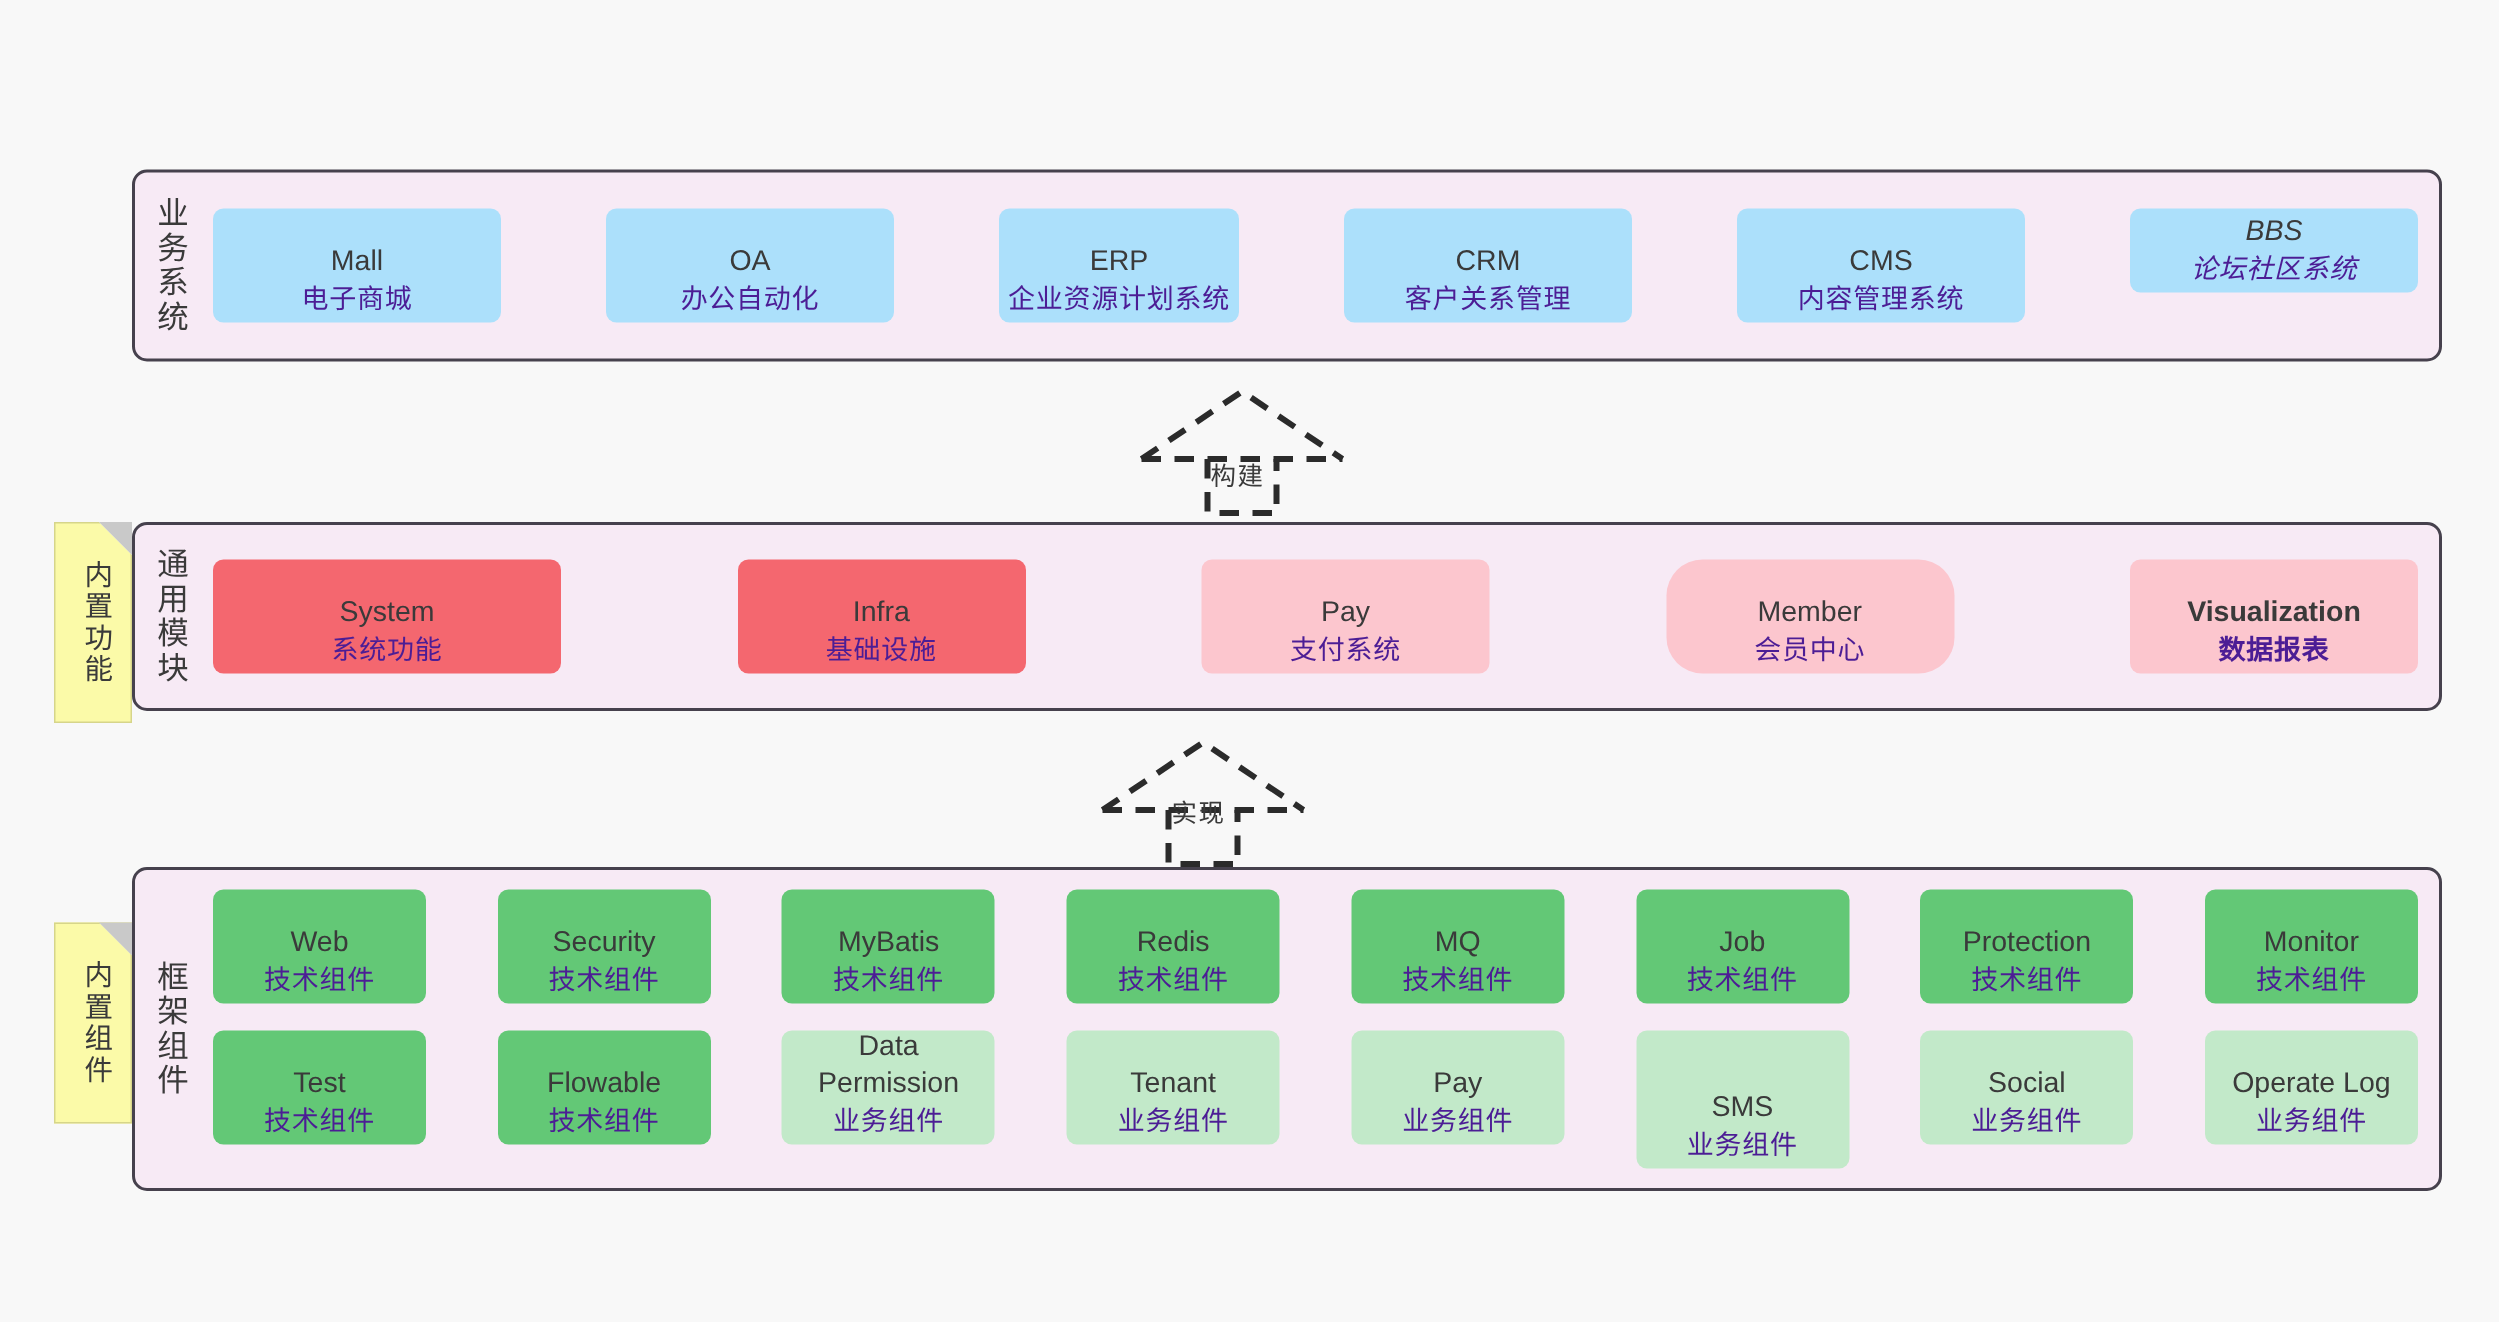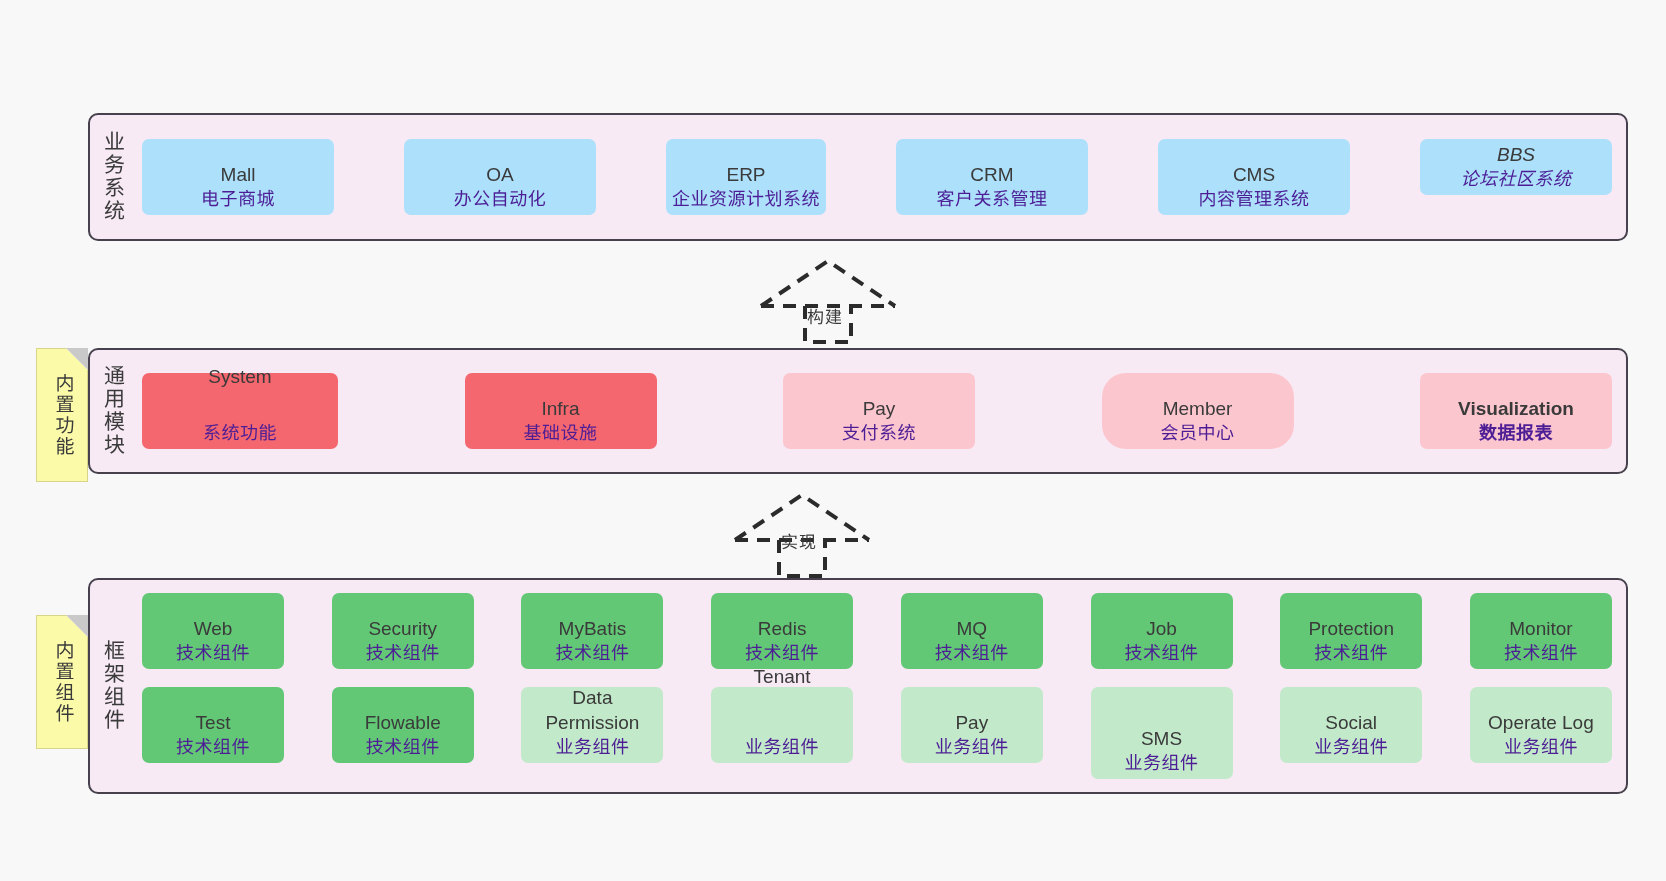--- a/index.html
+++ b/index.html
@@ -204,21 +204,21 @@
   </div>
 
   <div class="note" style="left:36px; top:348px; width:52px; height:134px;">
     <span>内置功能</span>
   </div>
 
   <div class="layer" id="layer-modules" style="left:88px; top:348px; width:1540px; height:126px;">
     <div class="layer-title">通用模块</div>
     <div class="layer-body">
       <div class="row" id="row-modules">
-          <div class="node c-red" style="width: 196px; height: 76px; gap: 32px;">
+          <div class="node c-red" style="width: 232px; height: 76px;">
             <div class="t-en">System</div>
             <div class="t-cn">系统功能</div>
           </div>
           <div class="node c-red" style="width: 192px; height: 76px;">
             <div class="t-en">Infra</div>
             <div class="t-cn">基础设施</div>
           </div>
           <div class="node c-pink" style="width: 192px; height: 76px;">
             <div class="t-en">Pay</div>
             <div class="t-cn">支付系统</div>
@@ -291,21 +291,21 @@
             <div class="t-cn">技术组件</div>
           </div>
           <div class="node c-green" style="width: 142px; height: 76px;">
             <div class="t-en">Flowable</div>
             <div class="t-cn">技术组件</div>
           </div>
           <div class="node c-lightgreen wrap" style="width: 142px; height: 76px;">
             <div class="t-en">Data Permission</div>
             <div class="t-cn">业务组件</div>
           </div>
-          <div class="node c-lightgreen" style="width: 142px; height: 76px; gap: 46px;">
+          <div class="node c-lightgreen" style="width: 142px; height: 76px;">
             <div class="t-en">Tenant</div>
             <div class="t-cn">业务组件</div>
           </div>
           <div class="node c-lightgreen" style="width: 142px; height: 76px;">
             <div class="t-en">Pay</div>
             <div class="t-cn">业务组件</div>
           </div>
           <div class="node c-lightgreen" style="width: 142px; height: 92px;">
             <div class="t-en">SMS</div>
             <div class="t-cn">业务组件</div>

